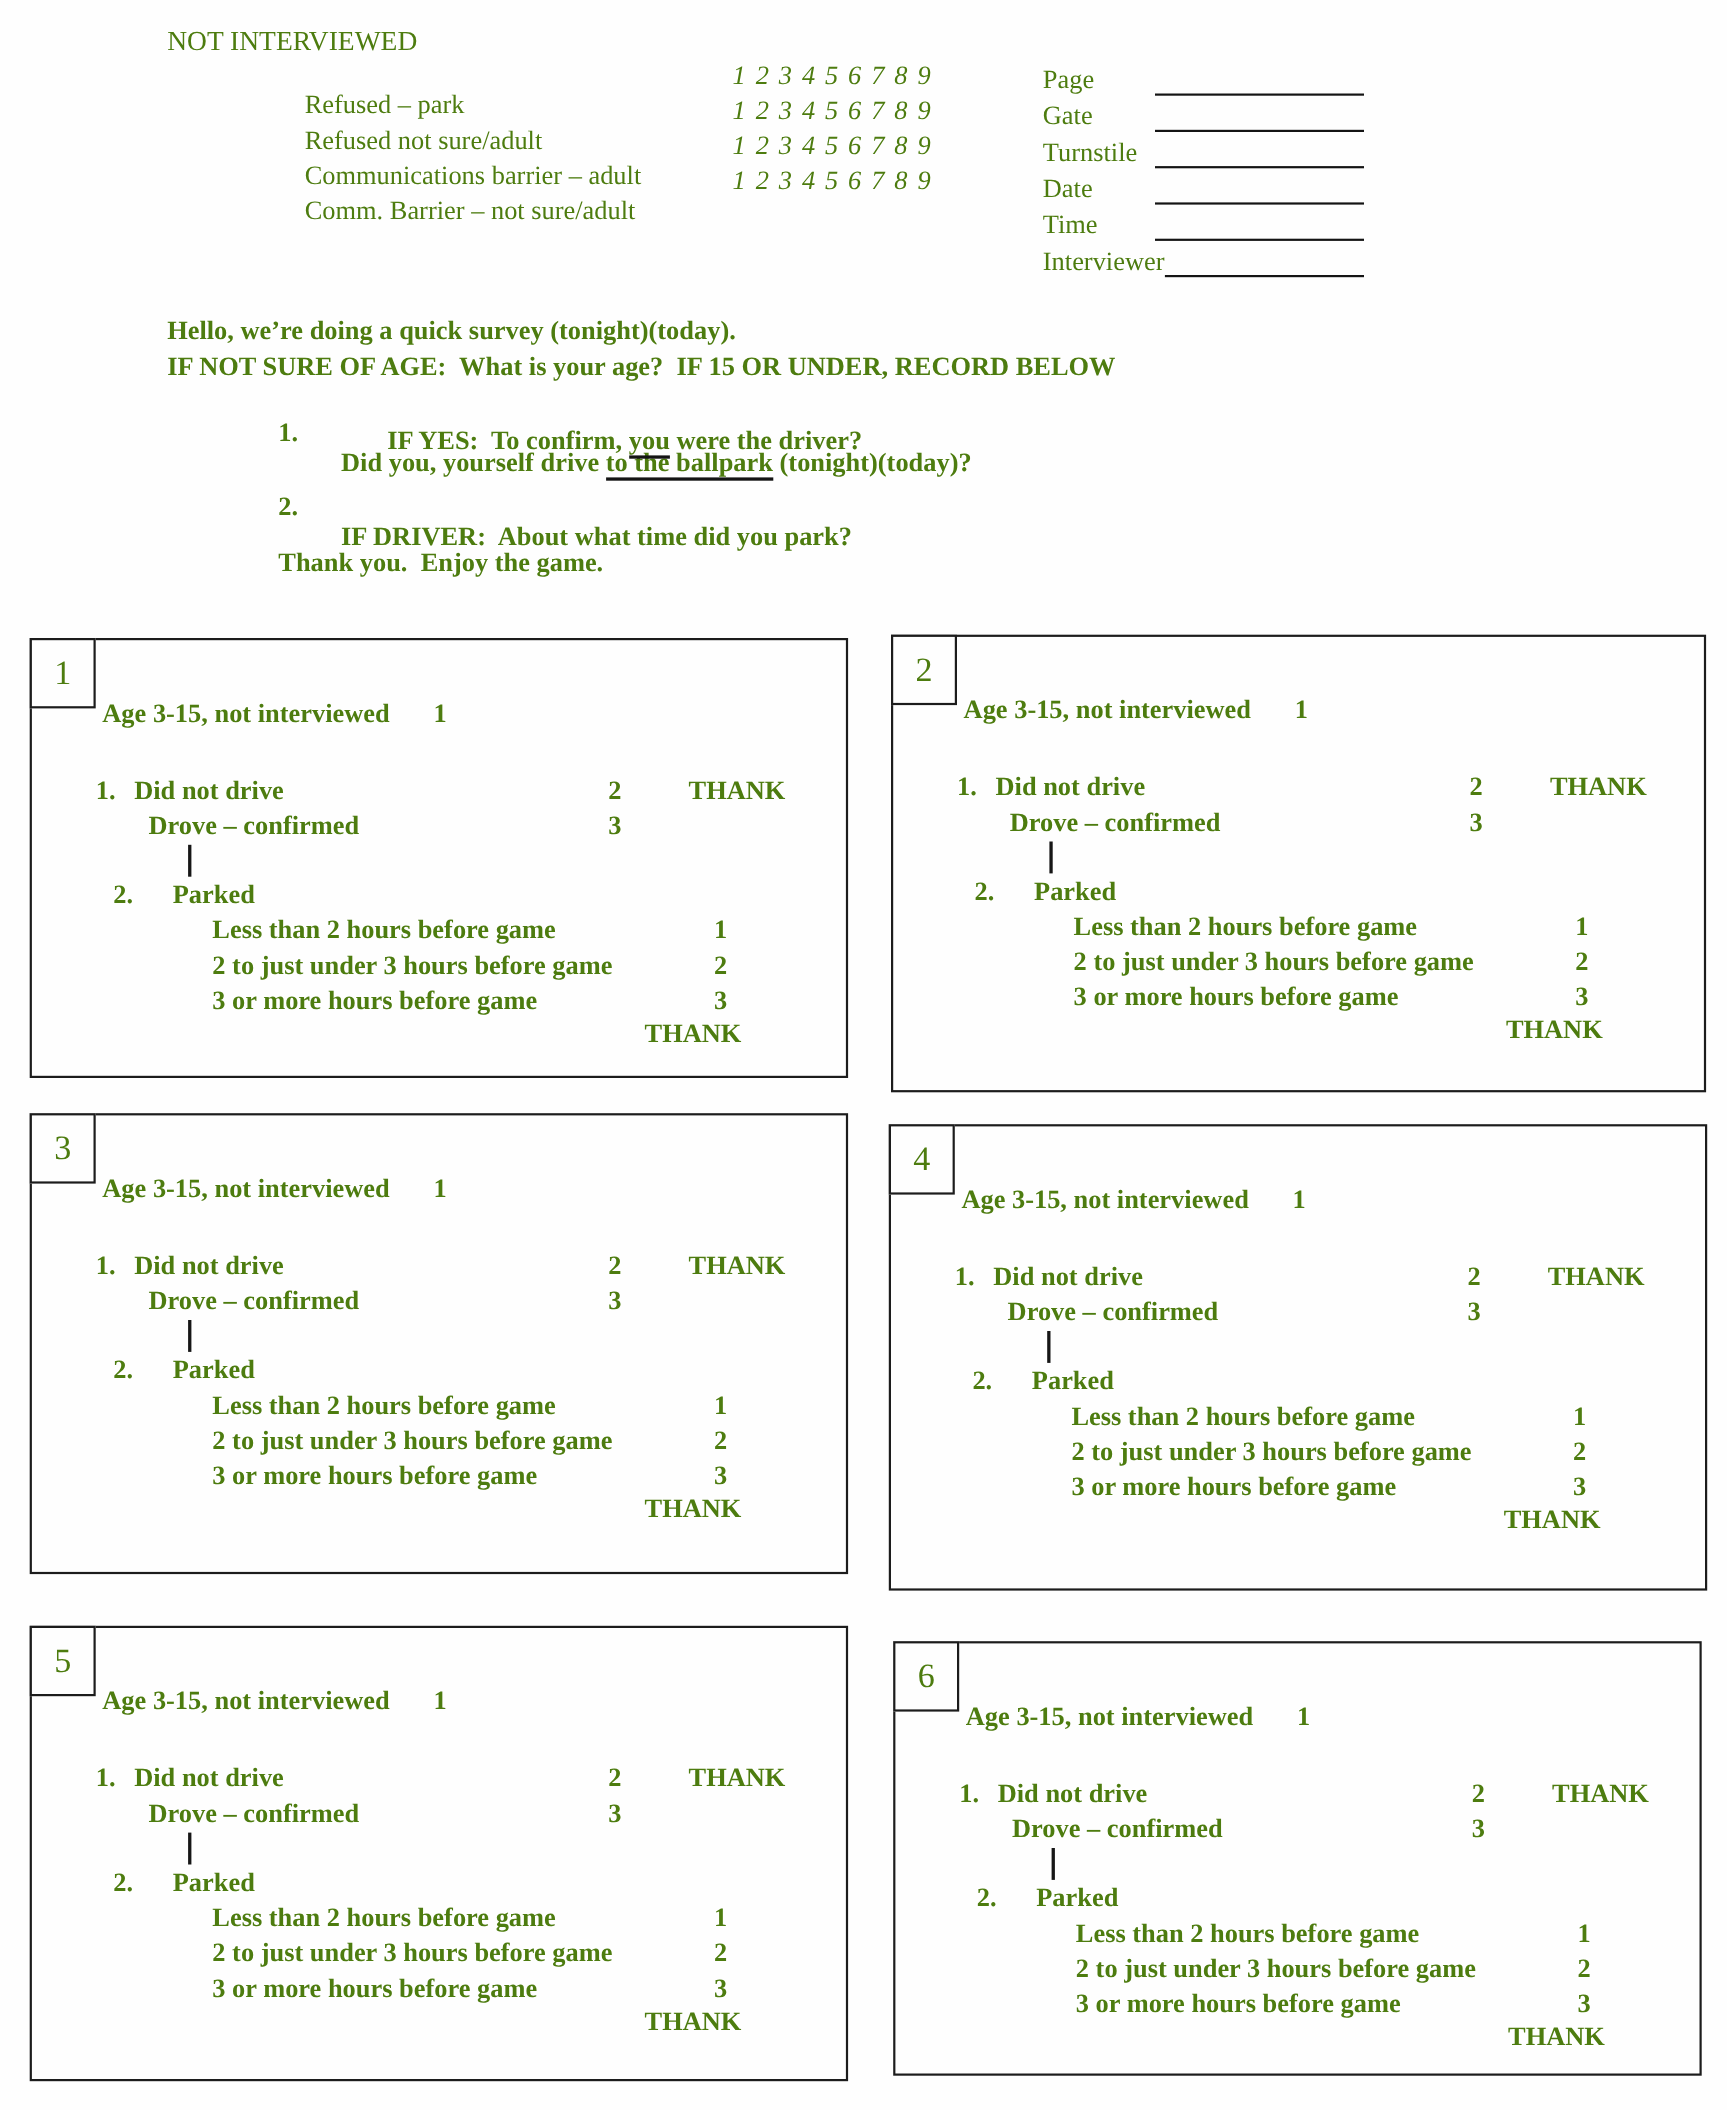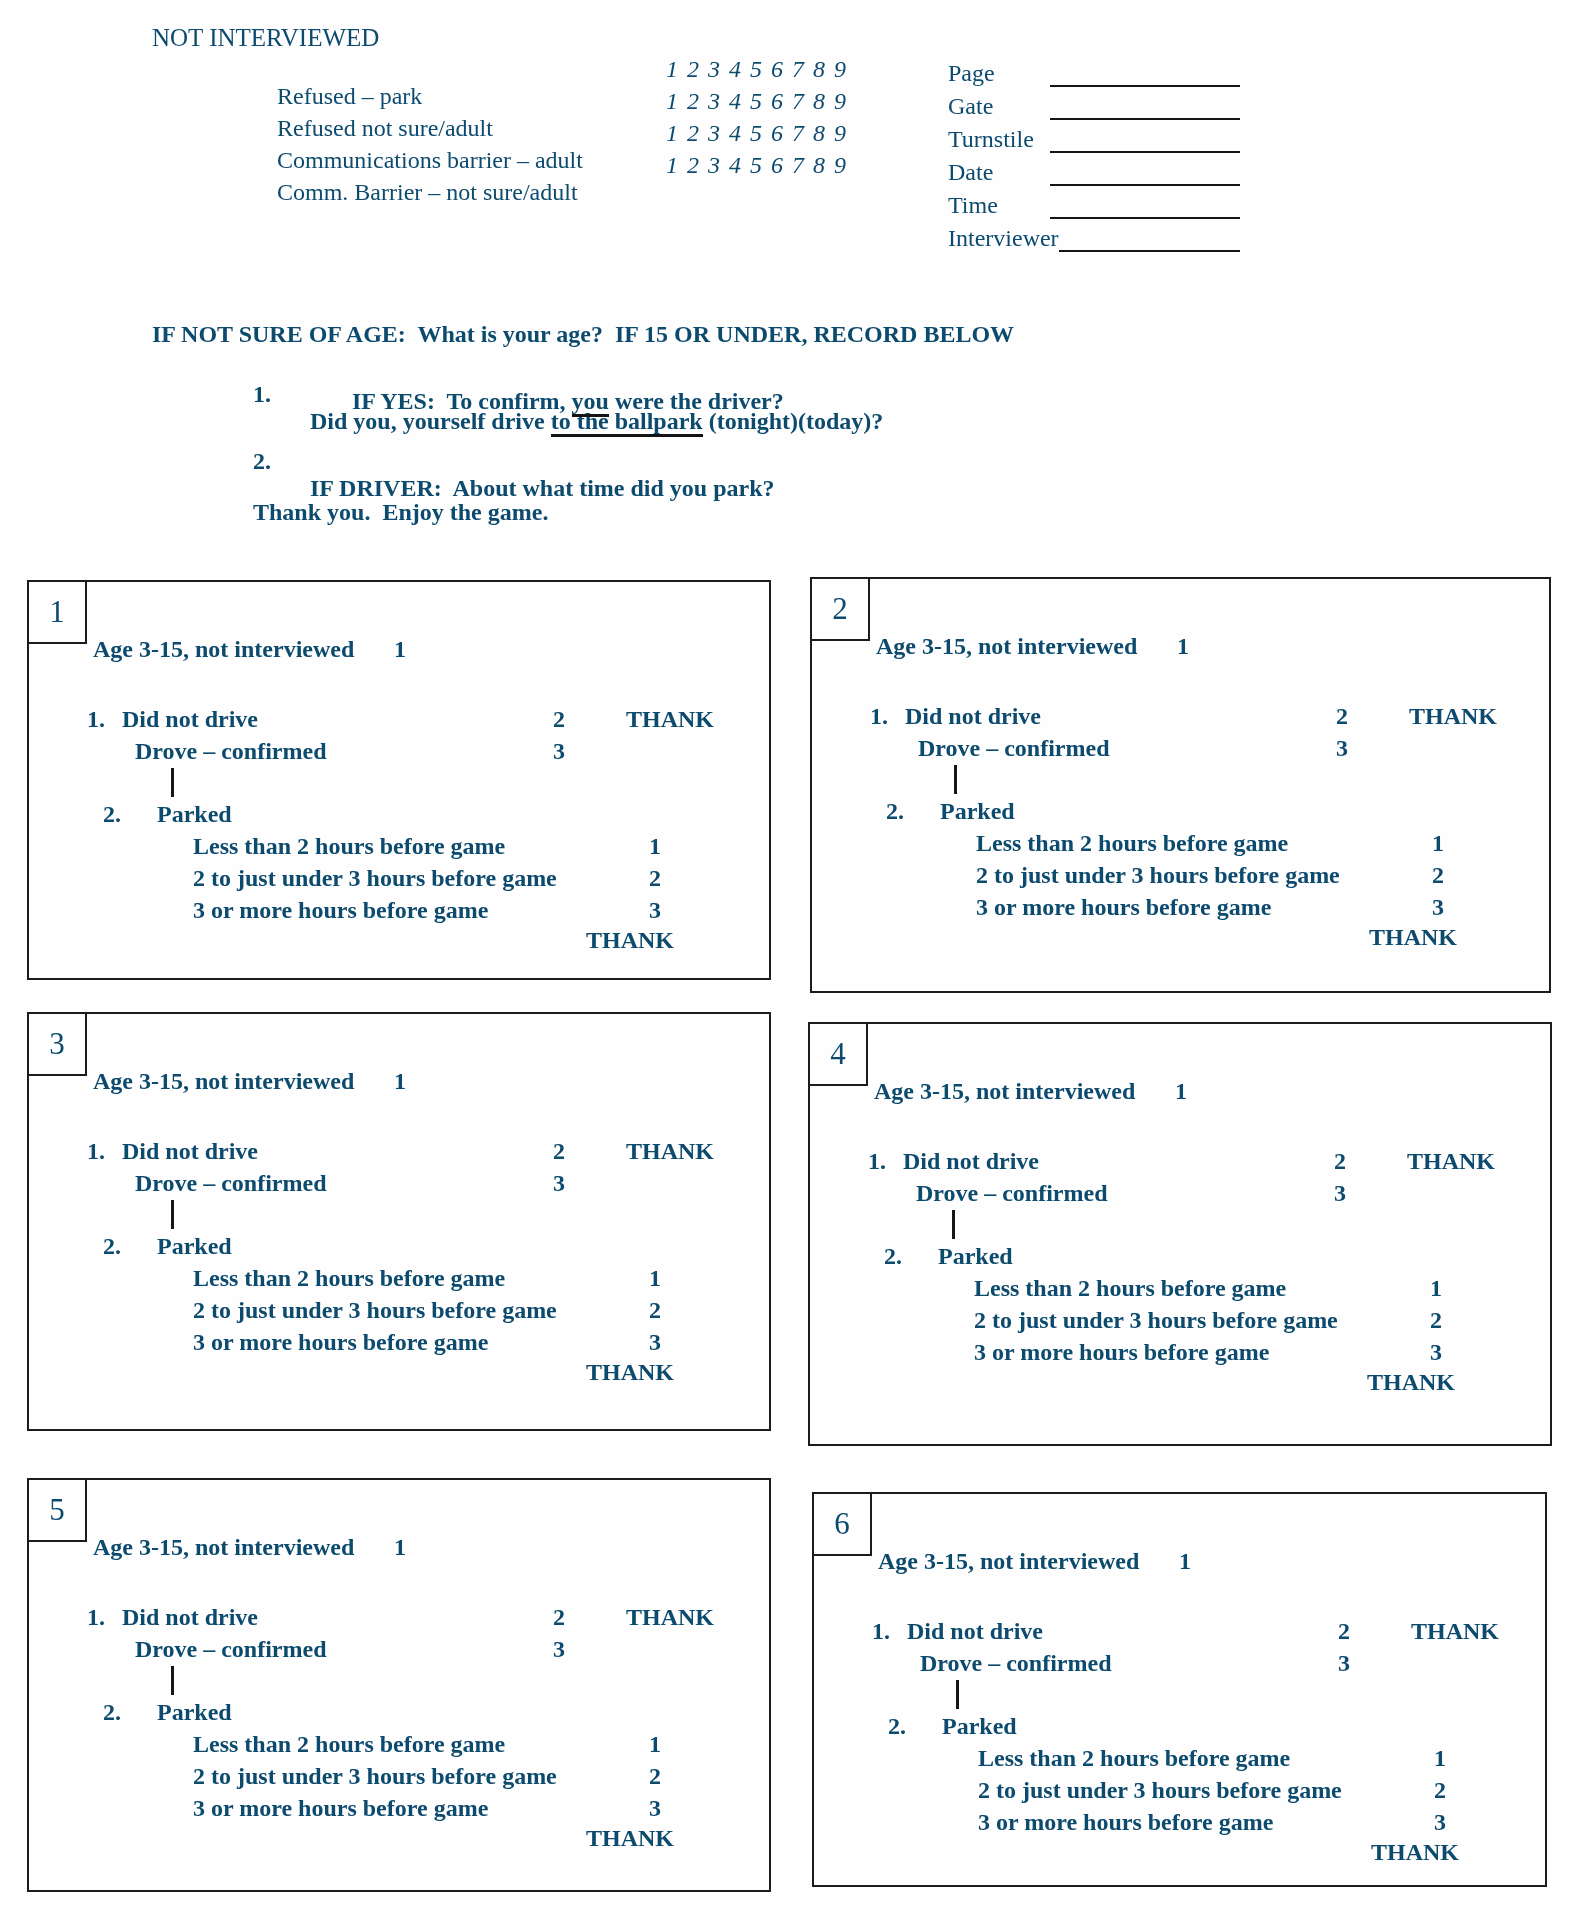--- a/index.html
+++ b/index.html
@@ -1,20 +1,20 @@
 <!DOCTYPE html>
 <html><head>
 <meta charset="utf-8">
 <style>
   html,body{margin:0;padding:0;background:#ffffff;}
   .page{
     position:relative;
     width:1570px;height:1918px;
     background:#fefefe;
-    color:#0c4a6e;
+    color:#4d7c0f;
     font-family:"Liberation Serif","DejaVu Serif",serif;
     overflow:hidden;
   }
   
   .ni-title{position:absolute;left:152px;top:24px;font-size:25px;white-space:pre;}
   .nrow{position:absolute;left:253px;width:640px;height:30px;font-size:24px;white-space:pre;}
   .nrow .ncodes{position:absolute;left:413px;top:0;letter-spacing:1.5px;font-style:italic;}
   .nr0{top:56px}.nr1{top:88px}.nr2{top:120px}.nr3{top:152px}
   
   .afield{position:absolute;left:948px;width:292px;height:30px;display:flex;font-size:24px;}
@@ -99,20 +99,21 @@
   </div>
   <div class="afield af4">
     <span class="albl">Time</span>
     <span class="aline"></span>
   </div>
   <div class="afield af5">
     <span class="albl">Interviewer</span>
     <span class="aline"></span>
   </div>
 
+  <div class="sline l1">Hello, we’re doing a quick survey (tonight)(today).</div>
   <div class="sline l2">IF NOT SURE OF AGE:  What is your age?  IF 15 OR UNDER, RECORD BELOW</div>
   <div class="sline l3">
     <span class="qnum">1.</span>
     <span class="qtext"><span>Did you, yourself drive </span><span class="u">to the ballpark</span><span> (tonight)(today)?</span></span>
   </div>
   <div class="sline l4"><span>IF YES:  To confirm, </span><span class="u">you</span><span> were the driver?</span></div>
   <div class="sline l5">
     <span class="qnum">2.</span>
     <span class="qtext">IF DRIVER:  About what time did you park?</span>
   </div>

